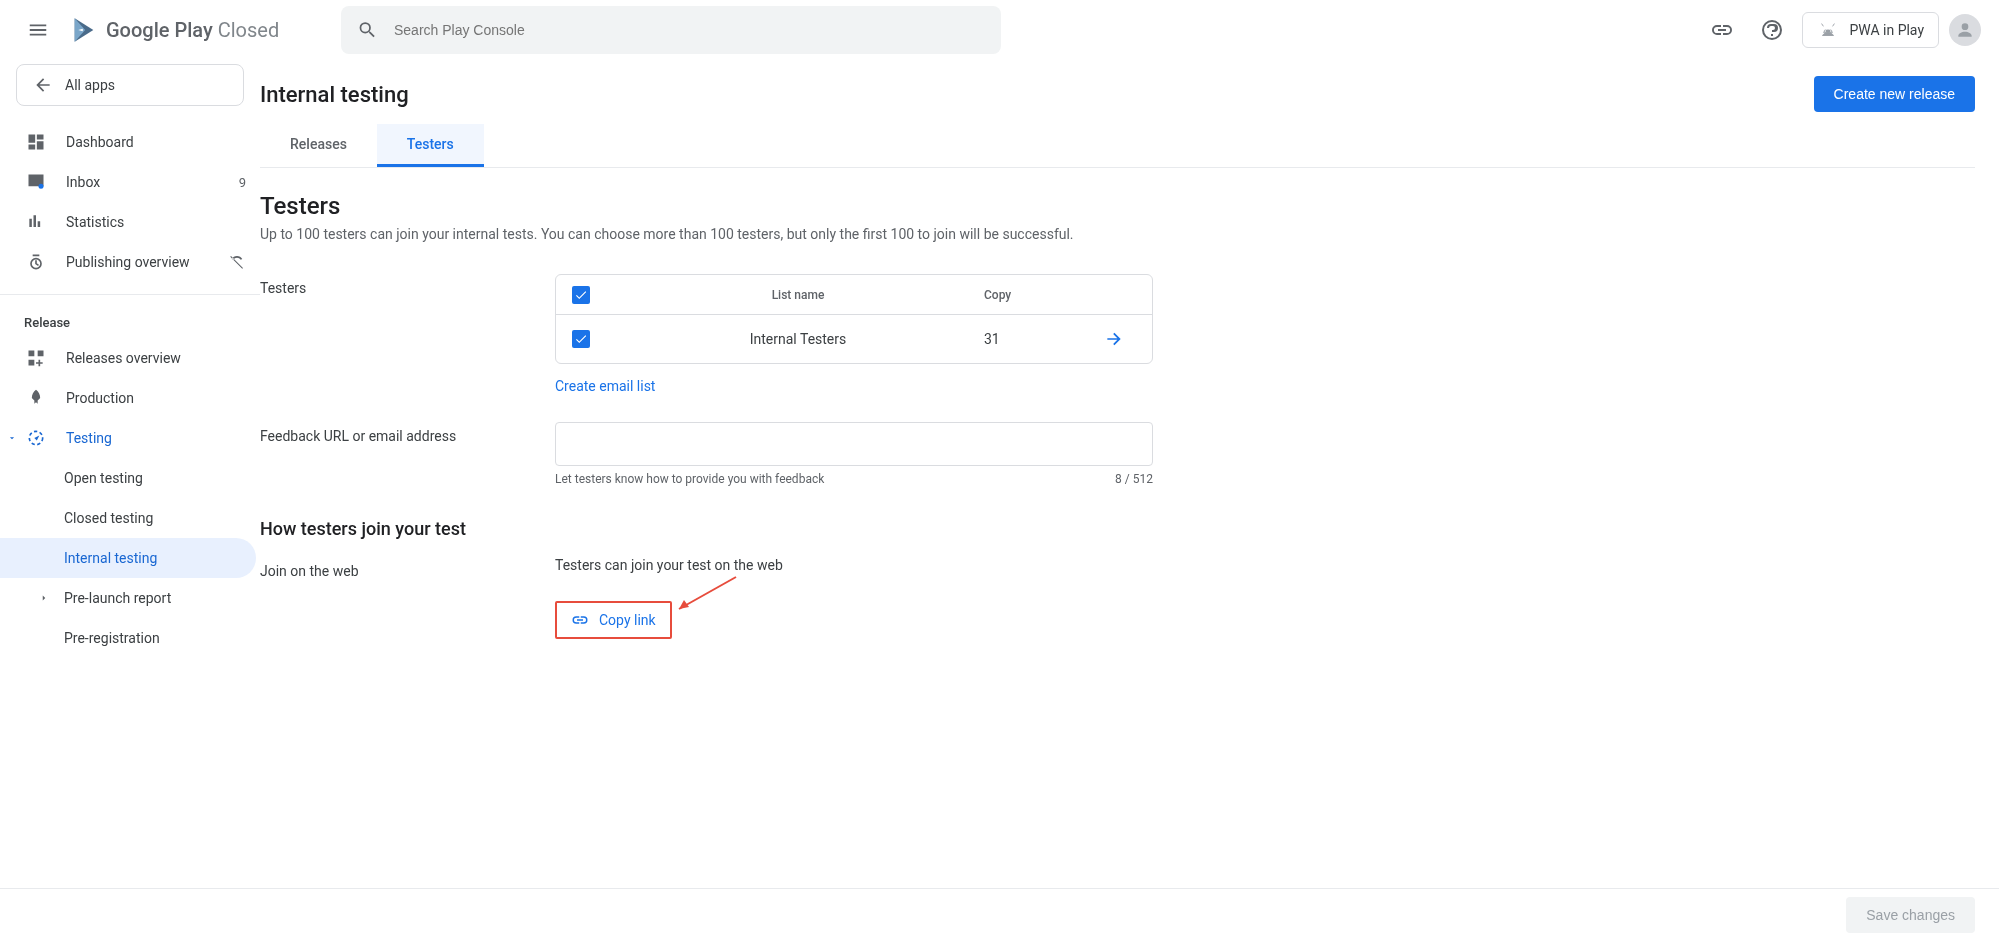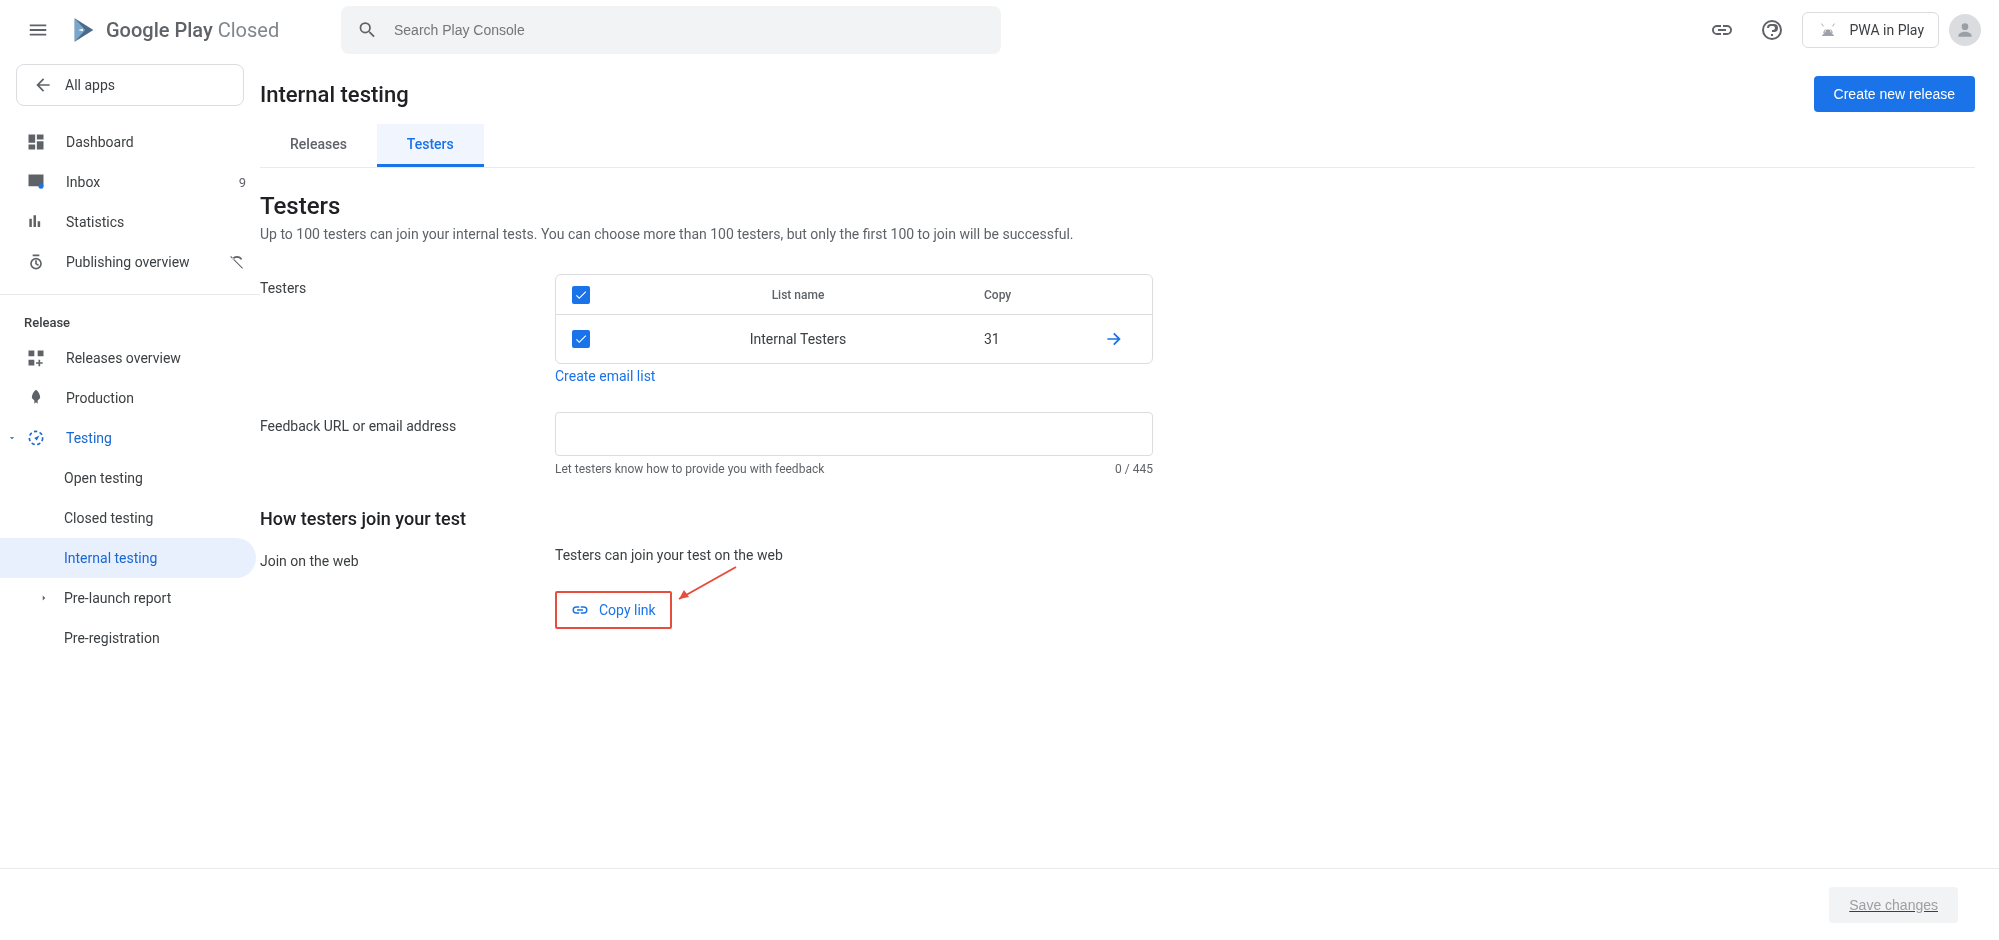--- a/index.html
+++ b/index.html
@@ -178,23 +178,23 @@
     border:2px solid #e74c3c;padding:8px 14px;color:#1a73e8;
     font-size:14px;cursor:pointer;border-radius:2px;
   }
   .pointer-arrow {
     position:absolute; 
     color:#e74c3c;
   }
 
   
   .save-bar {
-    position:fixed;bottom:0;left:0;right:0;height:72px;
+    position:fixed;bottom:0;left:0;right:0;height:52px;
     border-top:1px solid #e8eaed;background:#fff;
-    display:flex;align-items:center;justify-content:flex-end;padding:0 41px;text-decoration:underline;
+    display:flex;align-items:center;justify-content:flex-end;padding:0 24px;
   }
   .btn-disabled {
     background:#f1f3f4;color:#9aa0a6;border:none;border-radius:4px;
     padding:10px 20px;font-size:14px;font-weight:500;cursor:not-allowed;
   }
   svg { display:block; }
 </style>
 </head>
 <body>
 
@@ -398,33 +398,33 @@
               </div>
               <div class="t-name">Internal Testers</div>
               <div class="t-users">31</div>
               <div class="t-arrow">
                 <svg width="20" height="20" viewBox="0 0 24 24">
                     <path fill="currentColor" d="M4 11h12l-5-5 1.5-1.5L20 12l-7.5 7.5L11 18l5-5H4v-2z"></path>
                   </svg>
               </div>
             </div>
           </div>
-          <div style="margin-top:4px">
+          <div style="margin-top:14px">
             <a class="link">Create email list</a>
           </div>
         </div>
       </div>
 
       <div class="form-row">
         <div class="form-label">Feedback URL or email address</div>
         <div class="form-field">
           <input class="text-input" style="">
           <div class="field-hint">
             <span>Let testers know how to provide you with feedback</span>
-            <span>0 / 445</span>
+            <span>8 / 512</span>
           </div>
         </div>
       </div>
 
       <h3 class="sec">How testers join your test</h3>
 
       <div class="form-row" style="margin-bottom:10px">
         <div class="form-label">Join on the web</div>
         <div class="form-field">
           <div style="color:#3c4043;font-size:14px;margin-bottom:28px;">Testers can join your test on the web</div>

